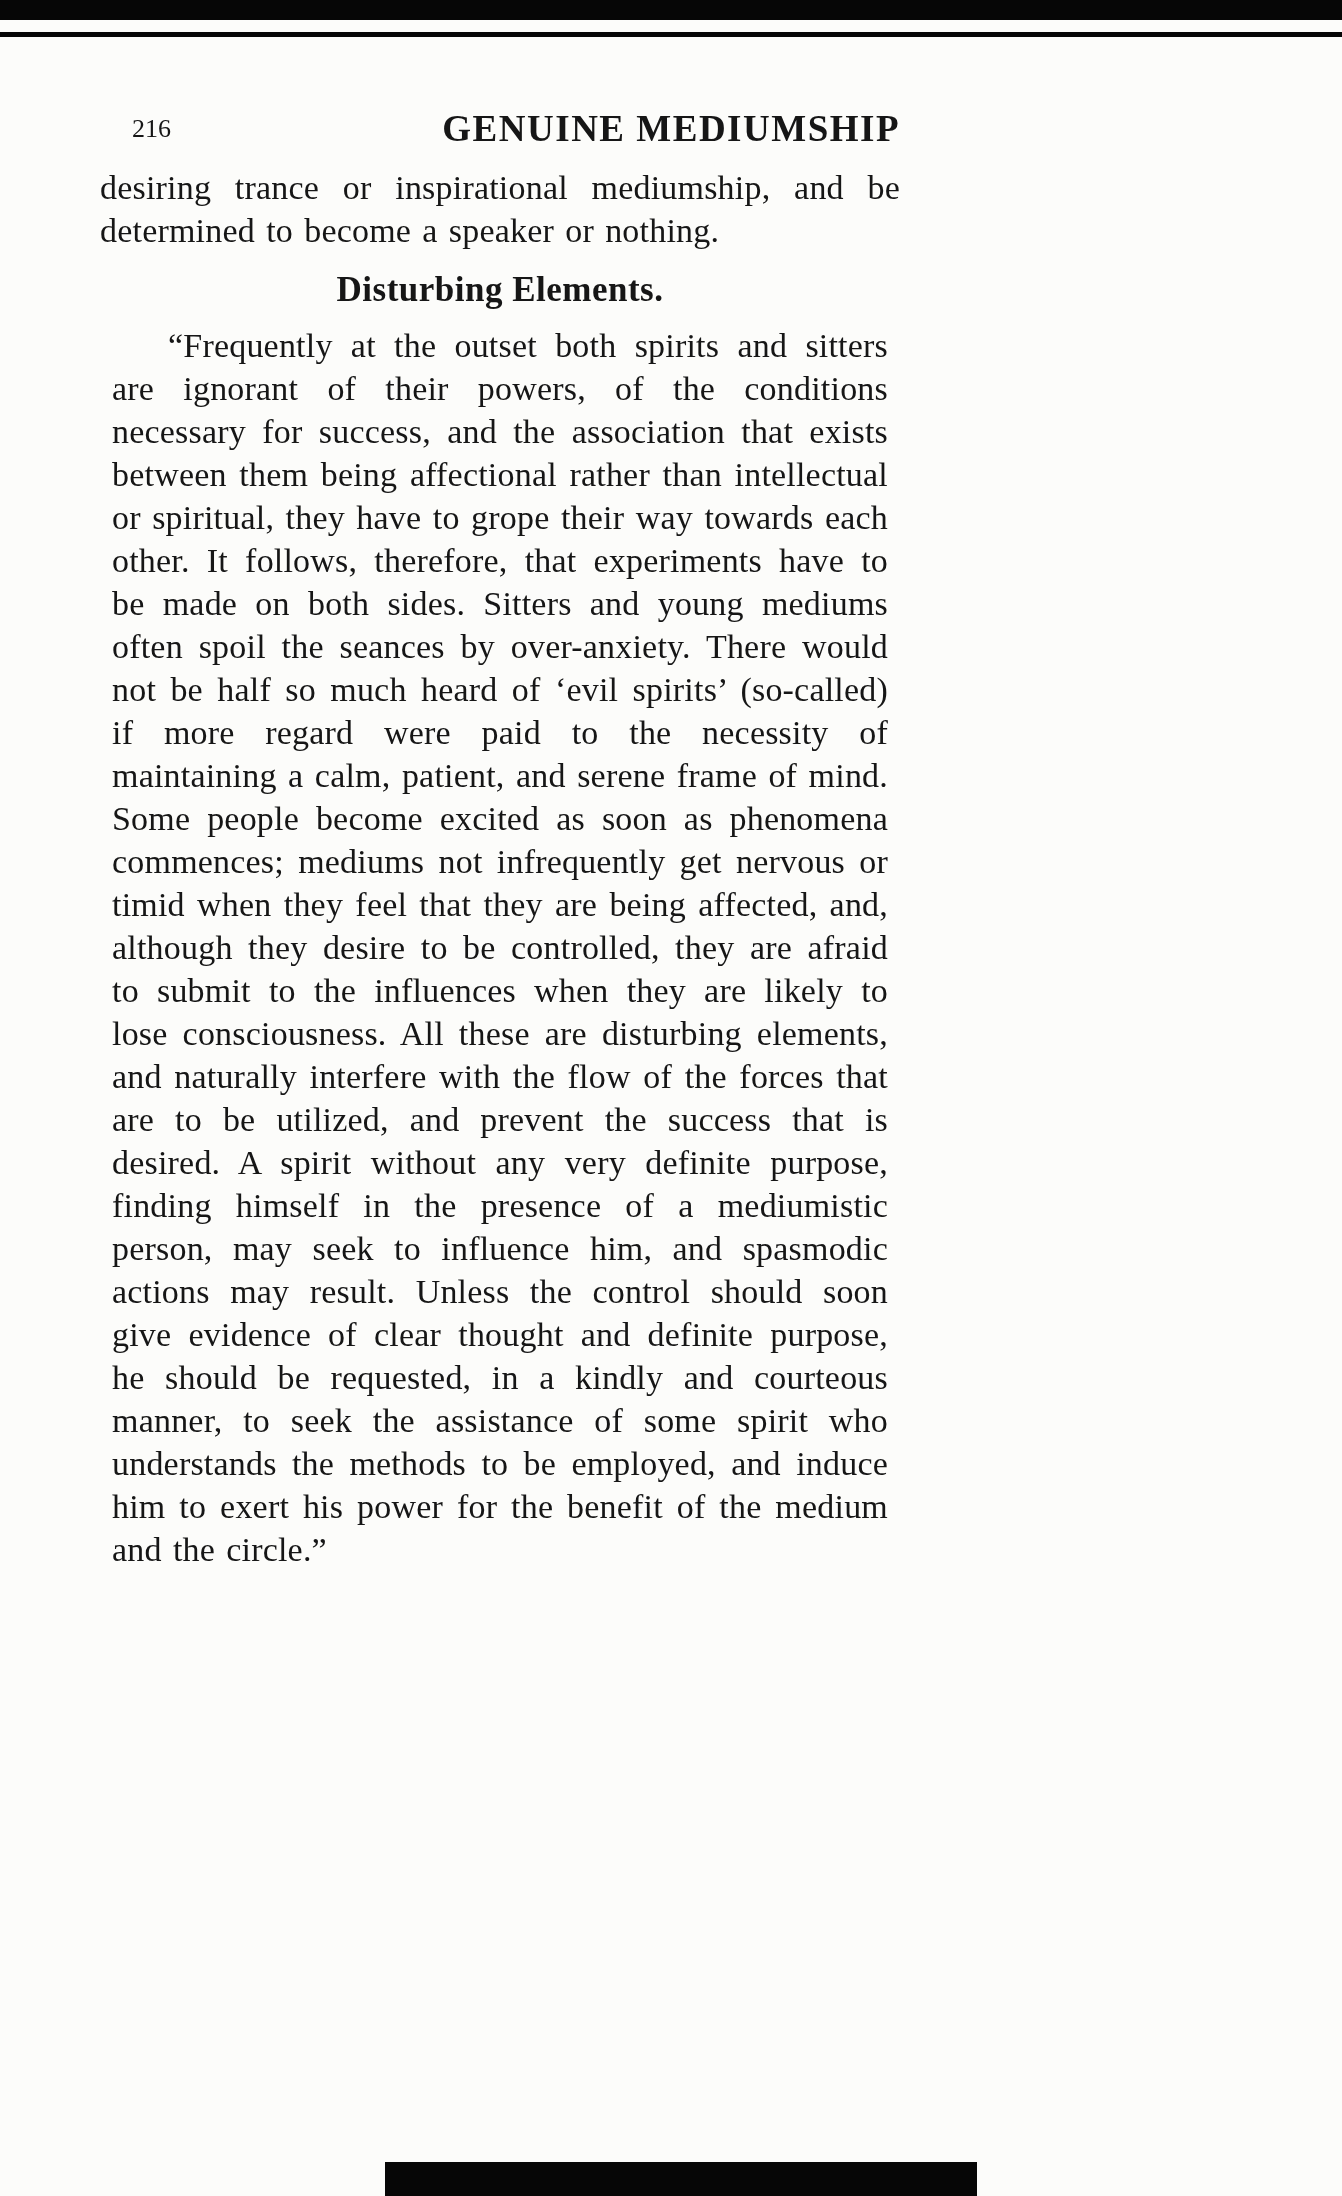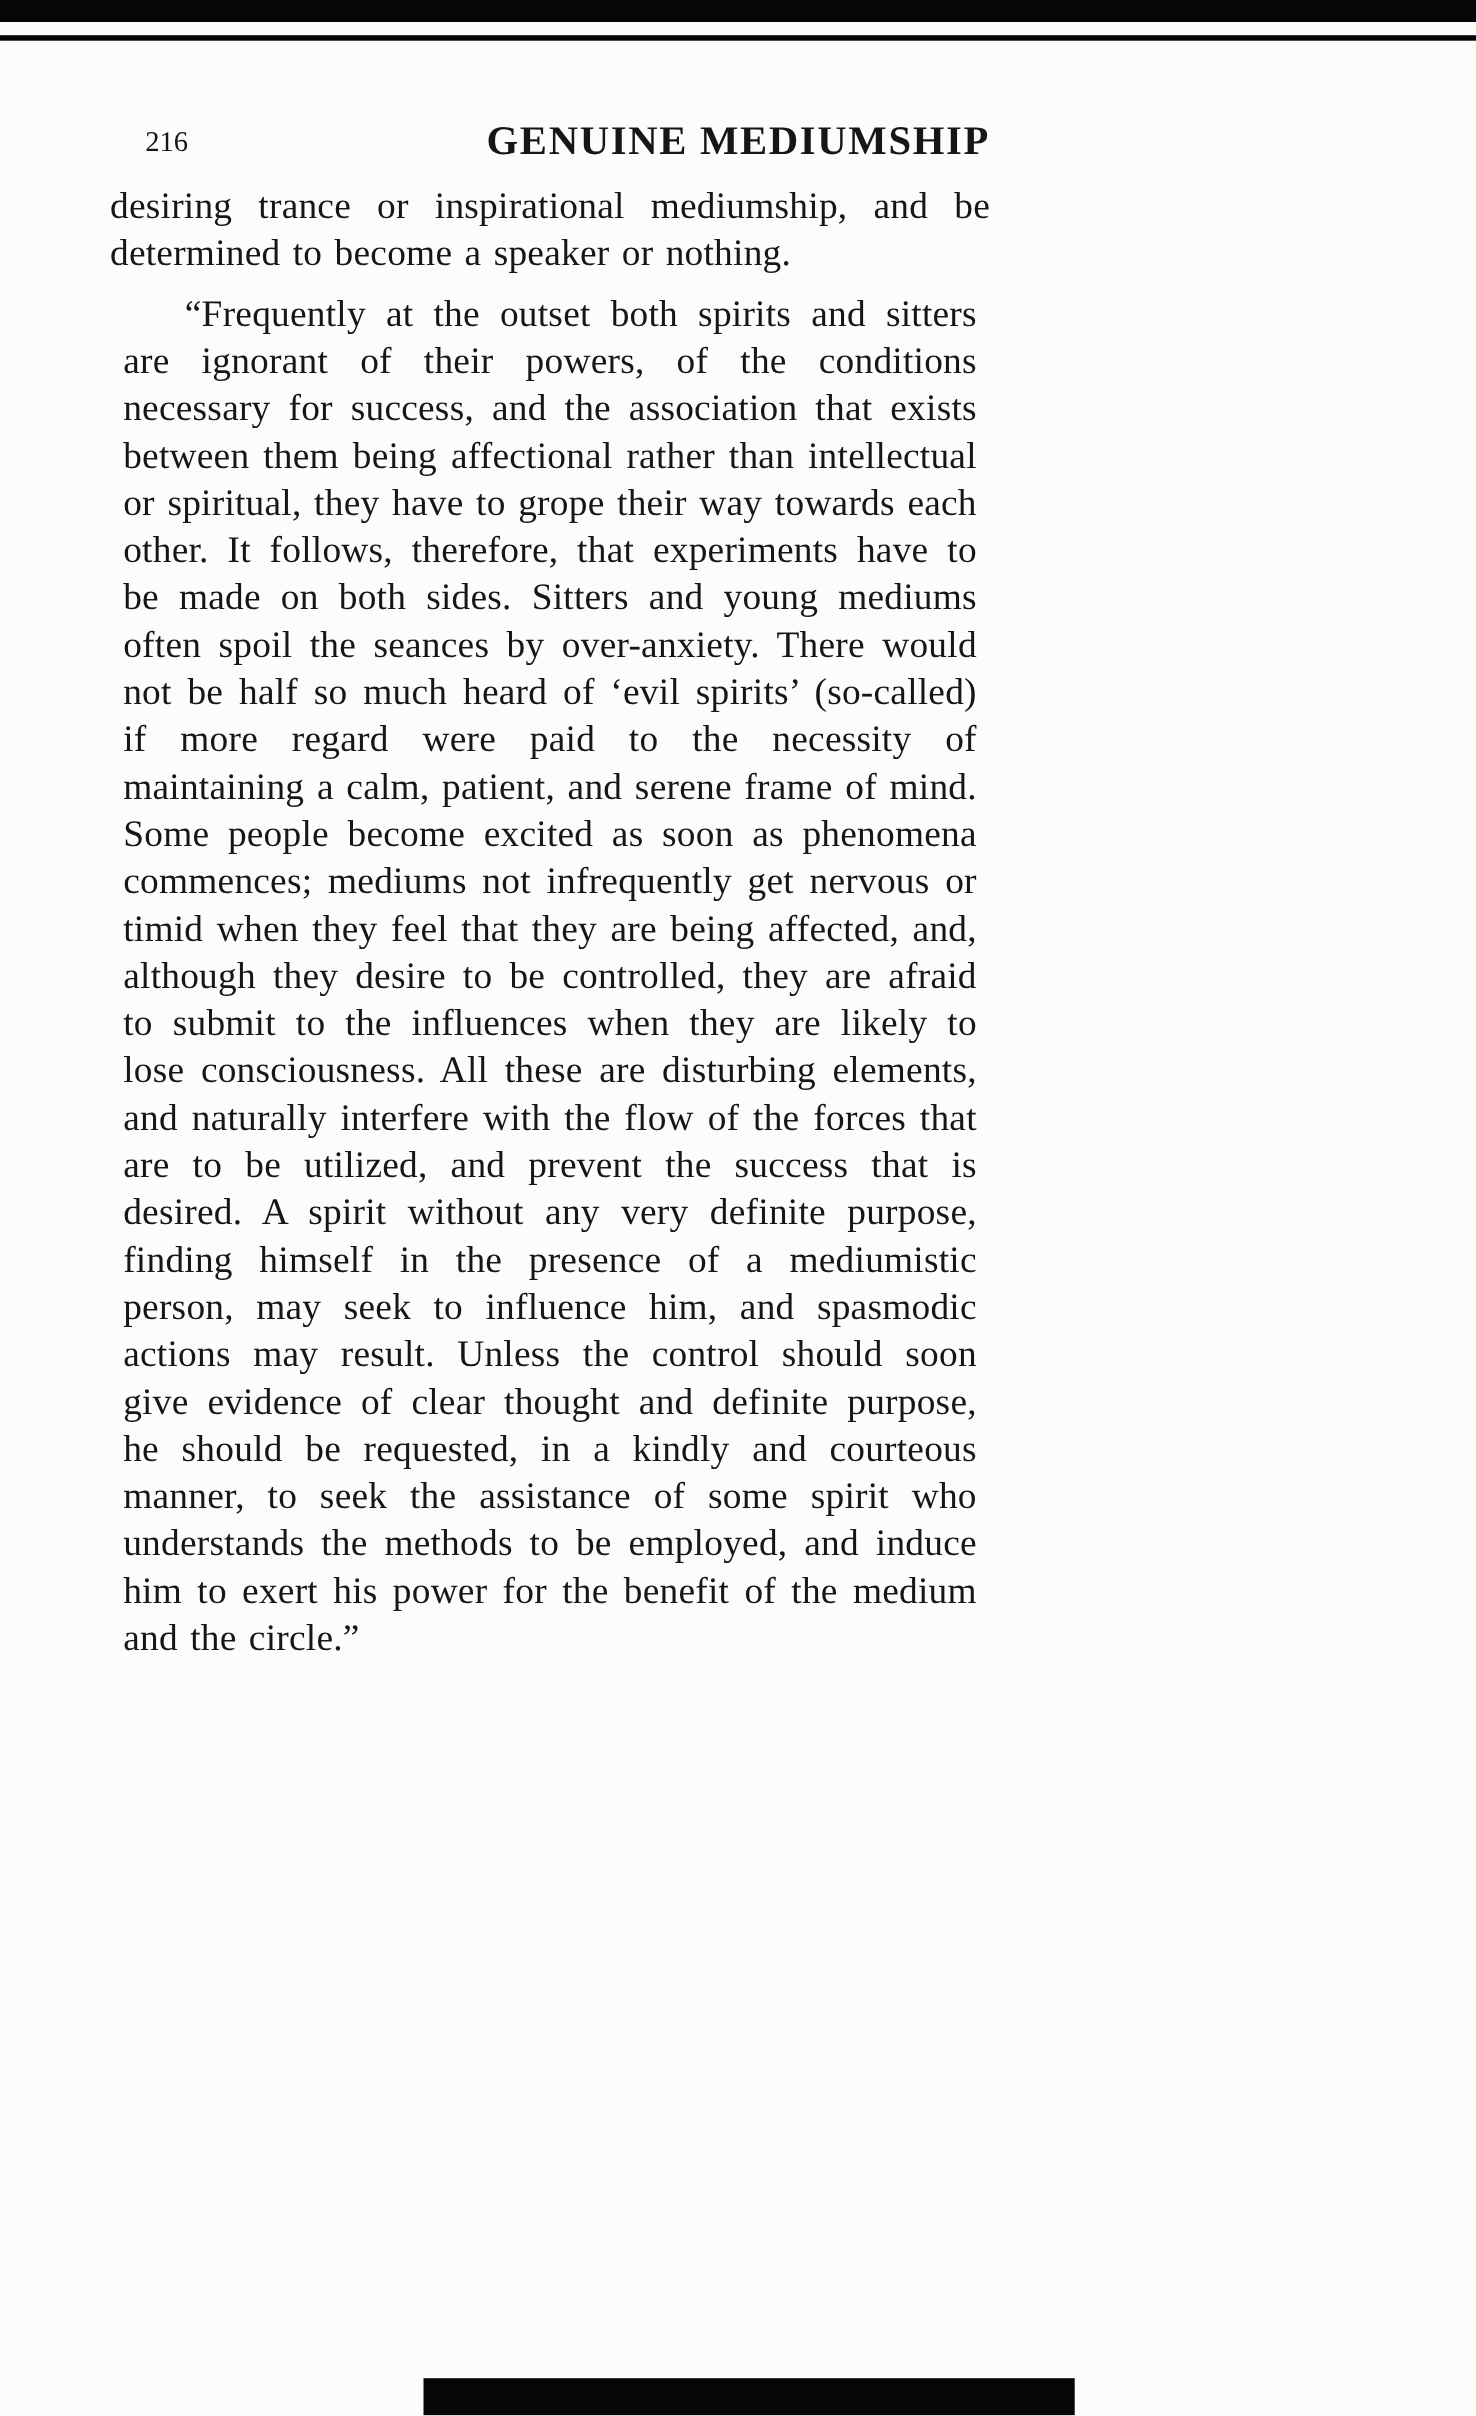--- a/index.html
+++ b/index.html
@@ -88,20 +88,21 @@
 
   <div class="content">
 
     <div class="page-header">
       <span class="page-number">216</span>
       <span class="running-title">GENUINE MEDIUMSHIP</span>
     </div>
 
     <p class="body-text intro-para"><span>desiring trance or inspirational mediumship, </span><b>and be</b><span> determined to become a speaker or nothing.</span></p>
 
+    <h2 class="section-heading">Disturbing Elements.</h2>
 
     <p class="body-text main-para"><span>“Frequently at the outset both spirits and sitters are ignorant of their powers, of the conditions necessary for success, and the association that exists between them being affectional rather than intellectual or spiritual, they have to grope their way towards each other. It follows, therefore, that experiments have to be made on </span><b>both</b><span> sides. Sitters and young mediums often spoil the seances by over-anxiety. There would not be half so much heard of ‘evil spirits’ (so-called) if more regard were paid to the necessity of maintaining a calm, patient, and serene frame of mind. Some people become excited as soon as phenomena commences; mediums not infrequently get nervous or timid when they feel that they are being affected, and, although they desire to be controlled, they are </span><b>afraid</b><span> to submit to the influences when they are likely to lose consciousness. All these are disturbing elements, and naturally interfere with the flow of the forces that are to be utilized, and prevent the success that is desired. A spirit without any very definite purpose, finding himself in the presence of a mediumistic person, may seek to influence him, and spasmodic actions may result. Unless the control should soon give evidence of clear thought and definite purpose, he should be requested, in a kindly and courteous manner, to seek the assistance of some spirit who understands the methods to be employed, and induce him to exert his power for the benefit of </span><b>the</b><span> medium and the circle.”</span></p>
 
   </div>
 
   <div class="scan-bar bottom-bar"></div>
 
 </div>
 
 </body></html>

